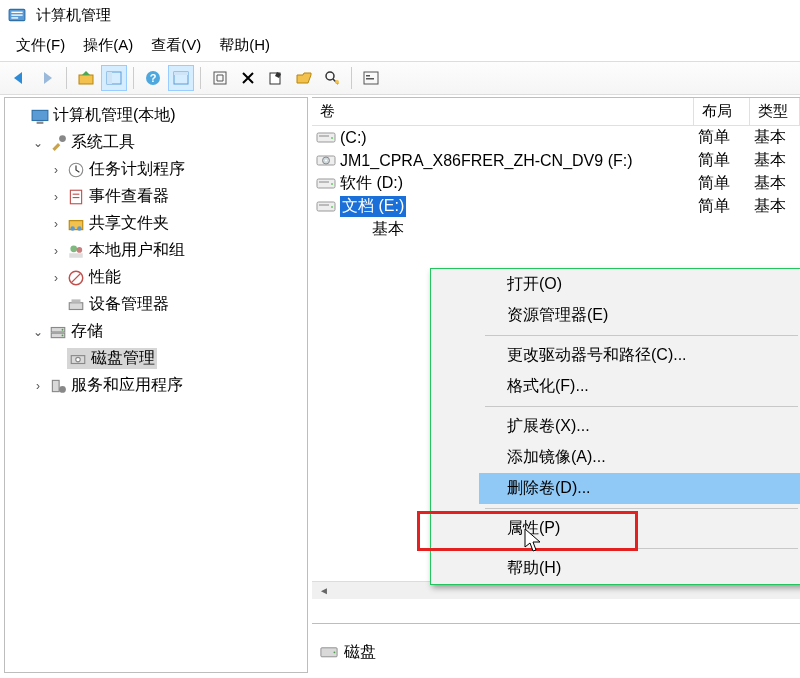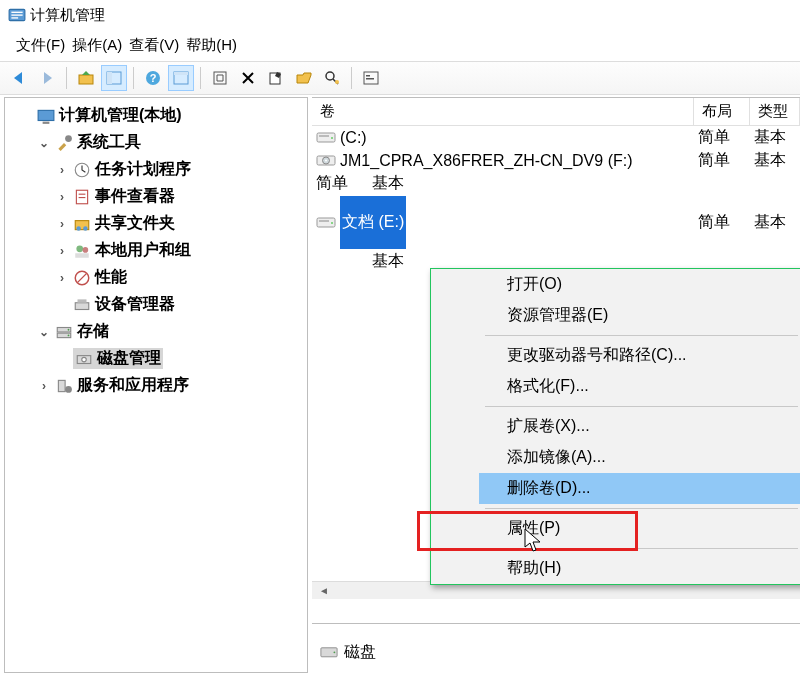--- a/index.html
+++ b/index.html
@@ -11,27 +11,27 @@
     width: 800px;
     height: 678px;
     overflow: hidden;
     color: #000;
   }
   .titlebar {
     height: 30px;
     display: flex;
     align-items: center;
     padding: 4px 8px;
-    gap: 4px;
+    gap: 10px;
     background: #fff;
   }
   .titlebar span { font-size: 15px; }
   .menubar {
     display: flex;
-    gap: 7px;
+    gap: 18px;
     padding: 6px 10px 6px 16px;
     font-size: 15px;
   }
   .menubar div { cursor: default; }
   .toolbar {
     display: flex;
     align-items: center;
     gap: 2px;
     padding: 3px 6px;
     border-top: 1px solid #ddd;
@@ -49,23 +49,22 @@
   }
   .tbtn.active { border: 1px solid #9cf; background: #d6ecff; }
   .content {
     display: flex;
     height: calc(678px - 30px - 34px - 34px);
   }
   .tree-pane {
     width: 304px;
     border: 1px solid #bdbdbd;
     margin: 2px 0 2px 4px;
-    padding: 4px 12px;
+    padding: 4px 6px;
     overflow: hidden;
-    font-weight: bold;
   }
   .tree ul { list-style: none; margin: 0; padding-left: 18px; }
   .tree > ul { padding-left: 2px; }
   .tree li {
     display: flex;
     align-items: center;
     gap: 4px;
     padding: 3px 0;
     white-space: nowrap;
     font-size: 16px;
@@ -104,21 +103,21 @@
   .list-body { flex: 1; overflow: hidden; background: #fff; }
   .volrow {
     display: flex;
     align-items: center;
     font-size: 16px;
     padding: 1px 0;
   }
   .volrow .c1 { flex: 1; display: flex; align-items: center; gap: 4px; padding-left: 4px; white-space: nowrap; overflow: hidden; }
   .volrow .c2 { width: 56px; padding-left: 4px; }
   .volrow .c3 { width: 50px; padding-left: 4px; }
-  .volrow.selected .c1 .lbl { background: #1a6fd8; color: #fff; padding: 16px 2px; }
+  .volrow.selected .c1 .lbl { background: #1a6fd8; color: #fff; padding: 0 2px; }
   .volrow .drive-ic { width:20px; height:16px; flex:none; }
   .scrollbar-h {
     height: 18px;
     background: #f0f0f0;
     border-top: 1px solid #dcdcdc;
     display: flex; align-items: center; justify-content: flex-start;
     padding-left: 4px;
   }
   .scrollbar-h .arrow {
     width: 16px; height: 16px; display:flex; align-items:center; justify-content:center;
@@ -453,20 +452,30 @@
                 <circle cx="10" cy="7.5" r="3.5" fill="#cfd8dc" stroke="#888"></circle>
                 <circle cx="10" cy="7.5" r="1" fill="#fff"></circle>
               </svg>
             </span>
             <span class="lbl">JM1_CPRA_X86FRER_ZH-CN_DV9 (F:)</span>
           </div>
           <div class="c2">简单</div>
           <div class="c3">基本</div>
         </div>
         <div class="volrow">
+          <div class="c1">
+            <span class="drive-ic">
+              <svg viewBox="0 0 20 14">
+                <rect x="1" y="3" width="18" height="9" rx="1.5" fill="#eee" stroke="#999"></rect>
+                <rect x="3" y="5" width="10" height="2" fill="#bbb"></rect>
+                <circle cx="16" cy="8" r="1" fill="#6c6"></circle>
+              </svg>
+            </span>
+            <span class="lbl">软件 (D:)</span>
+          </div>
           <div class="c2">简单</div>
           <div class="c3">基本</div>
         </div>
         <div class="volrow selected">
           <div class="c1">
             <span class="drive-ic">
               <svg viewBox="0 0 20 14">
                 <rect x="1" y="3" width="18" height="9" rx="1.5" fill="#eee" stroke="#999"></rect>
                 <rect x="3" y="5" width="10" height="2" fill="#bbb"></rect>
                 <circle cx="16" cy="8" r="1" fill="#6c6"></circle>

